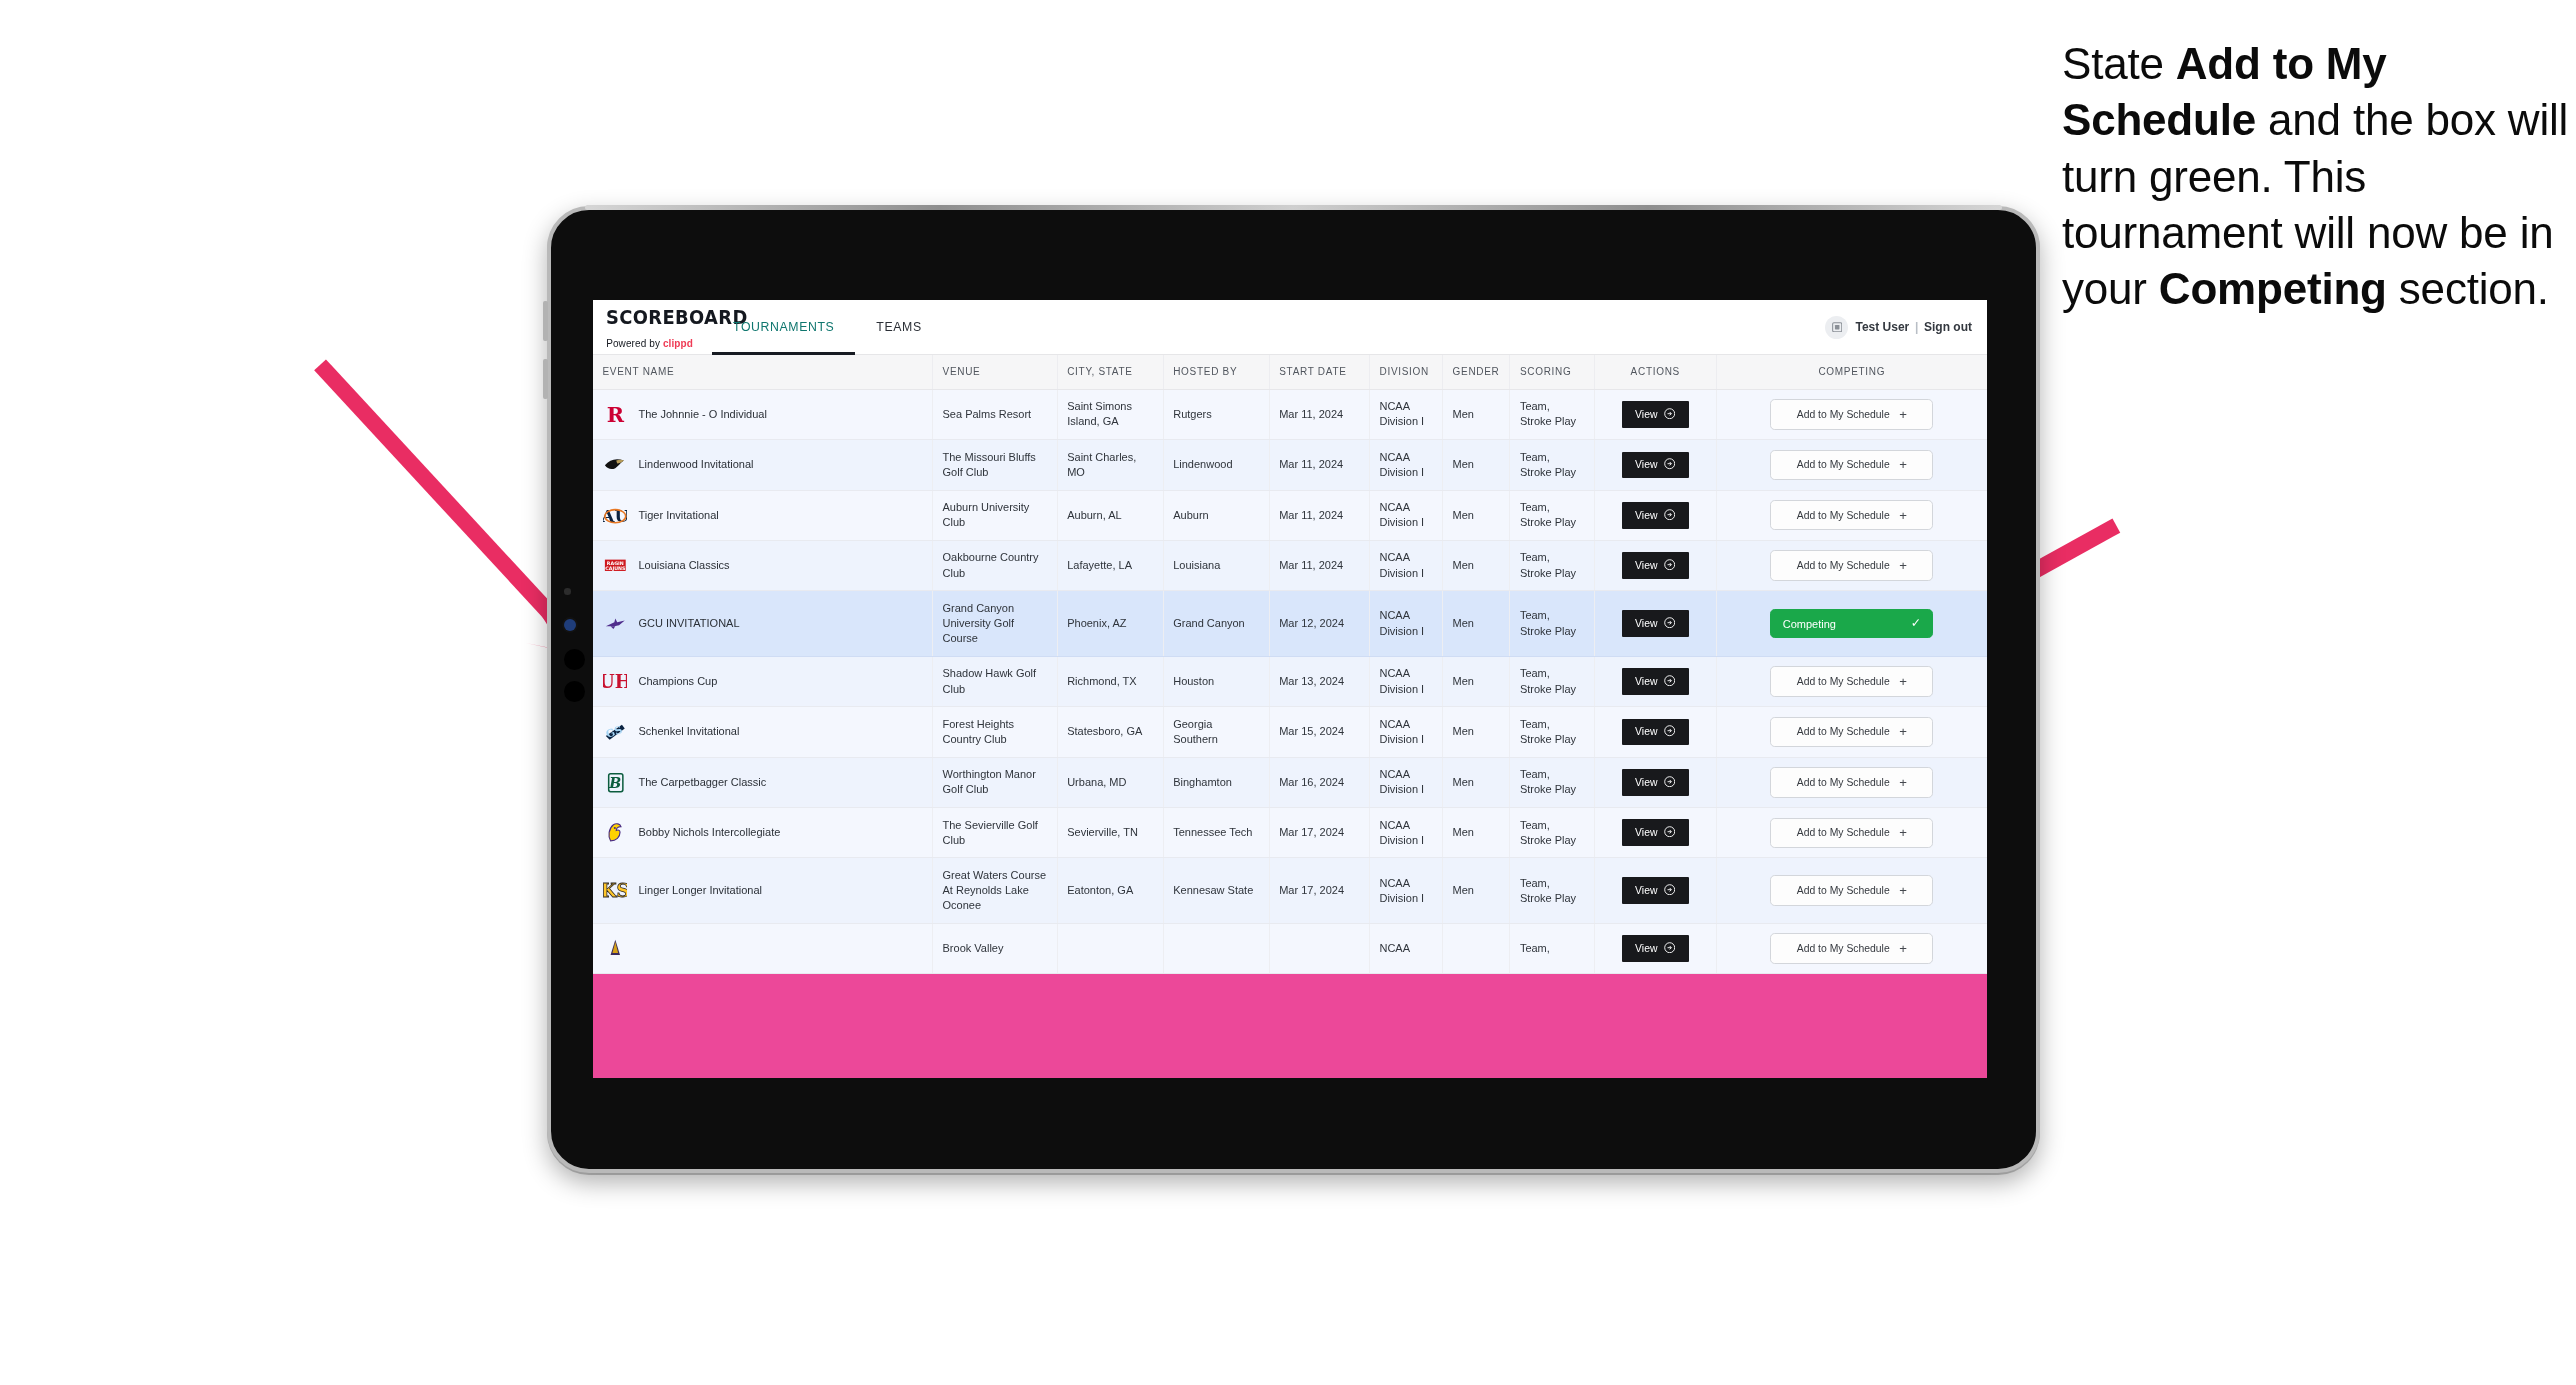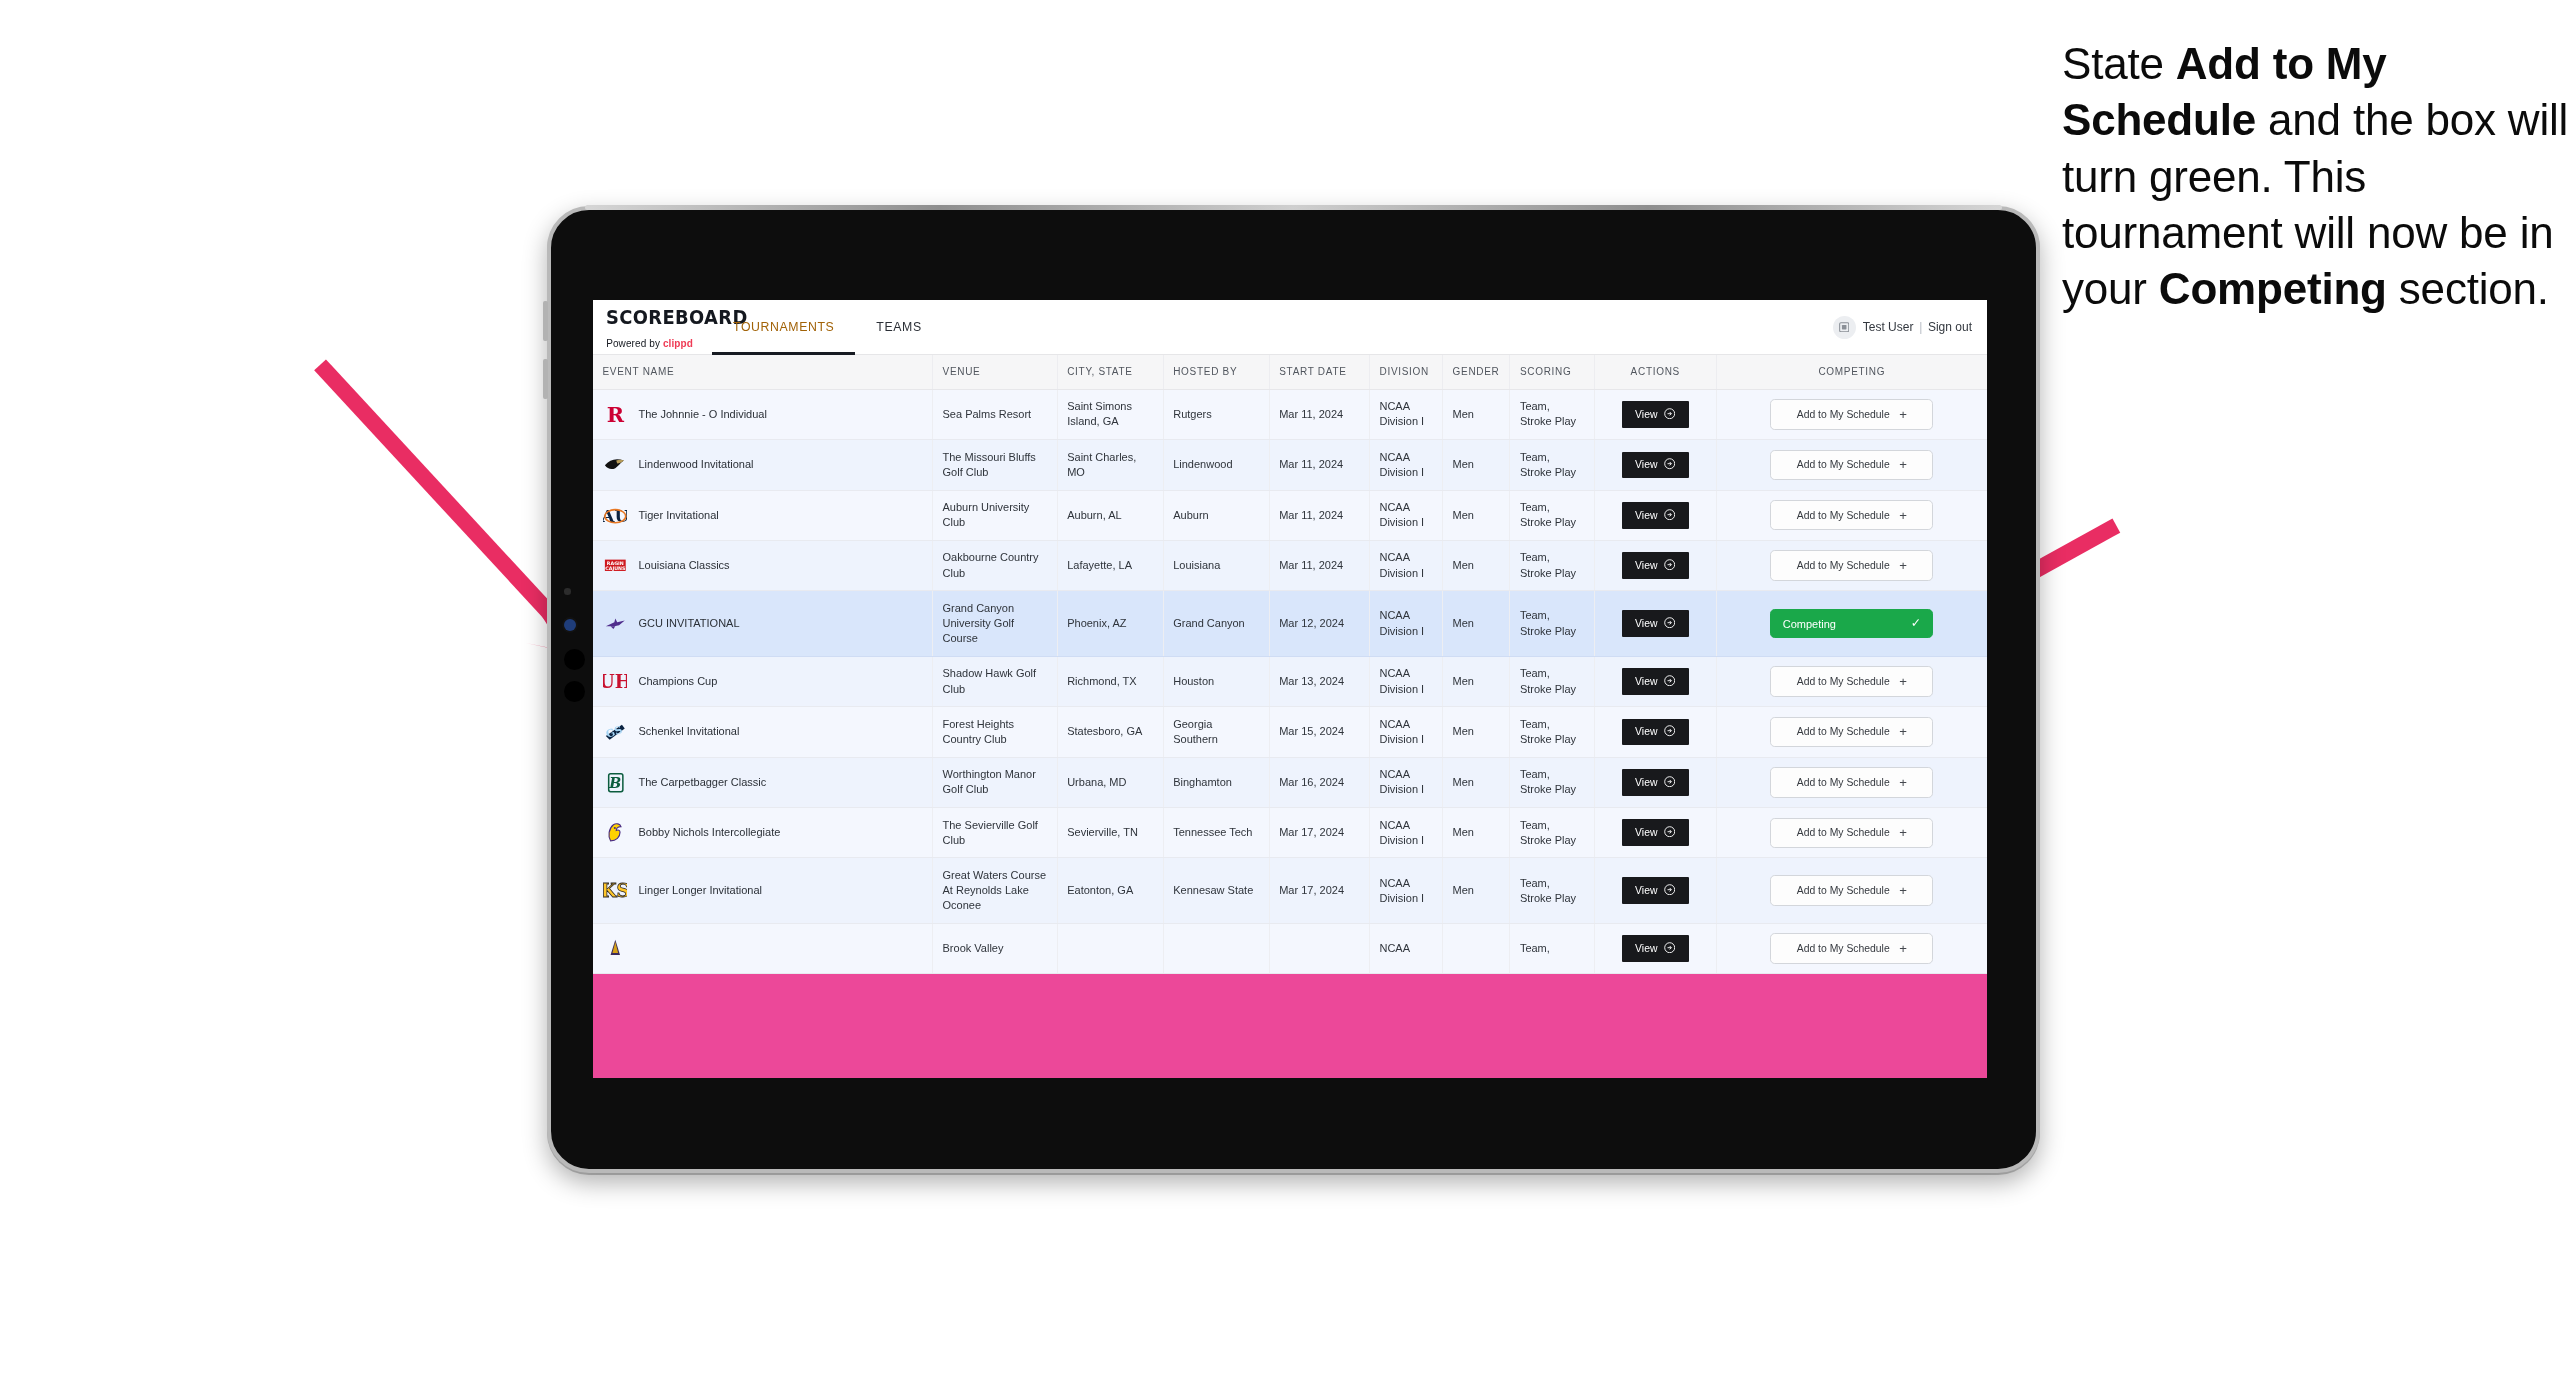--- a/index.html
+++ b/index.html
@@ -72,25 +72,25 @@
     transform: scaleX(0.94); transform-origin: left center;
   }
   .brand-sub { font-size: 10px; color:#14181f; margin-top:11px; letter-spacing:0.1px; }
   .brand-sub .clippd { color:#ef3b55; font-weight:700; }
 
   .navtab {
     display:flex; align-items:center; justify-content:center;
     padding: 0 21px; font-size: 12.3px; letter-spacing: 0.6px;
     color:#2b2f36; cursor:pointer; position:relative;
   }
-  .navtab.active { color:#a16207; }
+  .navtab.active { color:#0f766e; }
   .navtab.active:after {
     content:""; position:absolute; left:0; right:0; bottom:-0.9px; height:2.8px; background:#171b22;
   }
-  #nav-right { margin-left:auto; display:flex; align-items:center; gap:7px; padding-right:15px; }
+  #nav-right { margin-left:auto; display:flex; align-items:center; gap:7px; padding-right:15px;font-weight:bold; }
   #avatar {
     width:23px; height:23px; border-radius:50%; background:#eceef1;
     display:flex; align-items:center; justify-content:center;
   }
   #avatar svg { width:10.4px; height:10.4px; }
   .usertext { font-size:12px; color:#33383f; }
   .usertext .sep { color:#b9bec6; margin:0 5.7px; }
   .usertext a { color:#33383f; text-decoration:none; }
 
   

